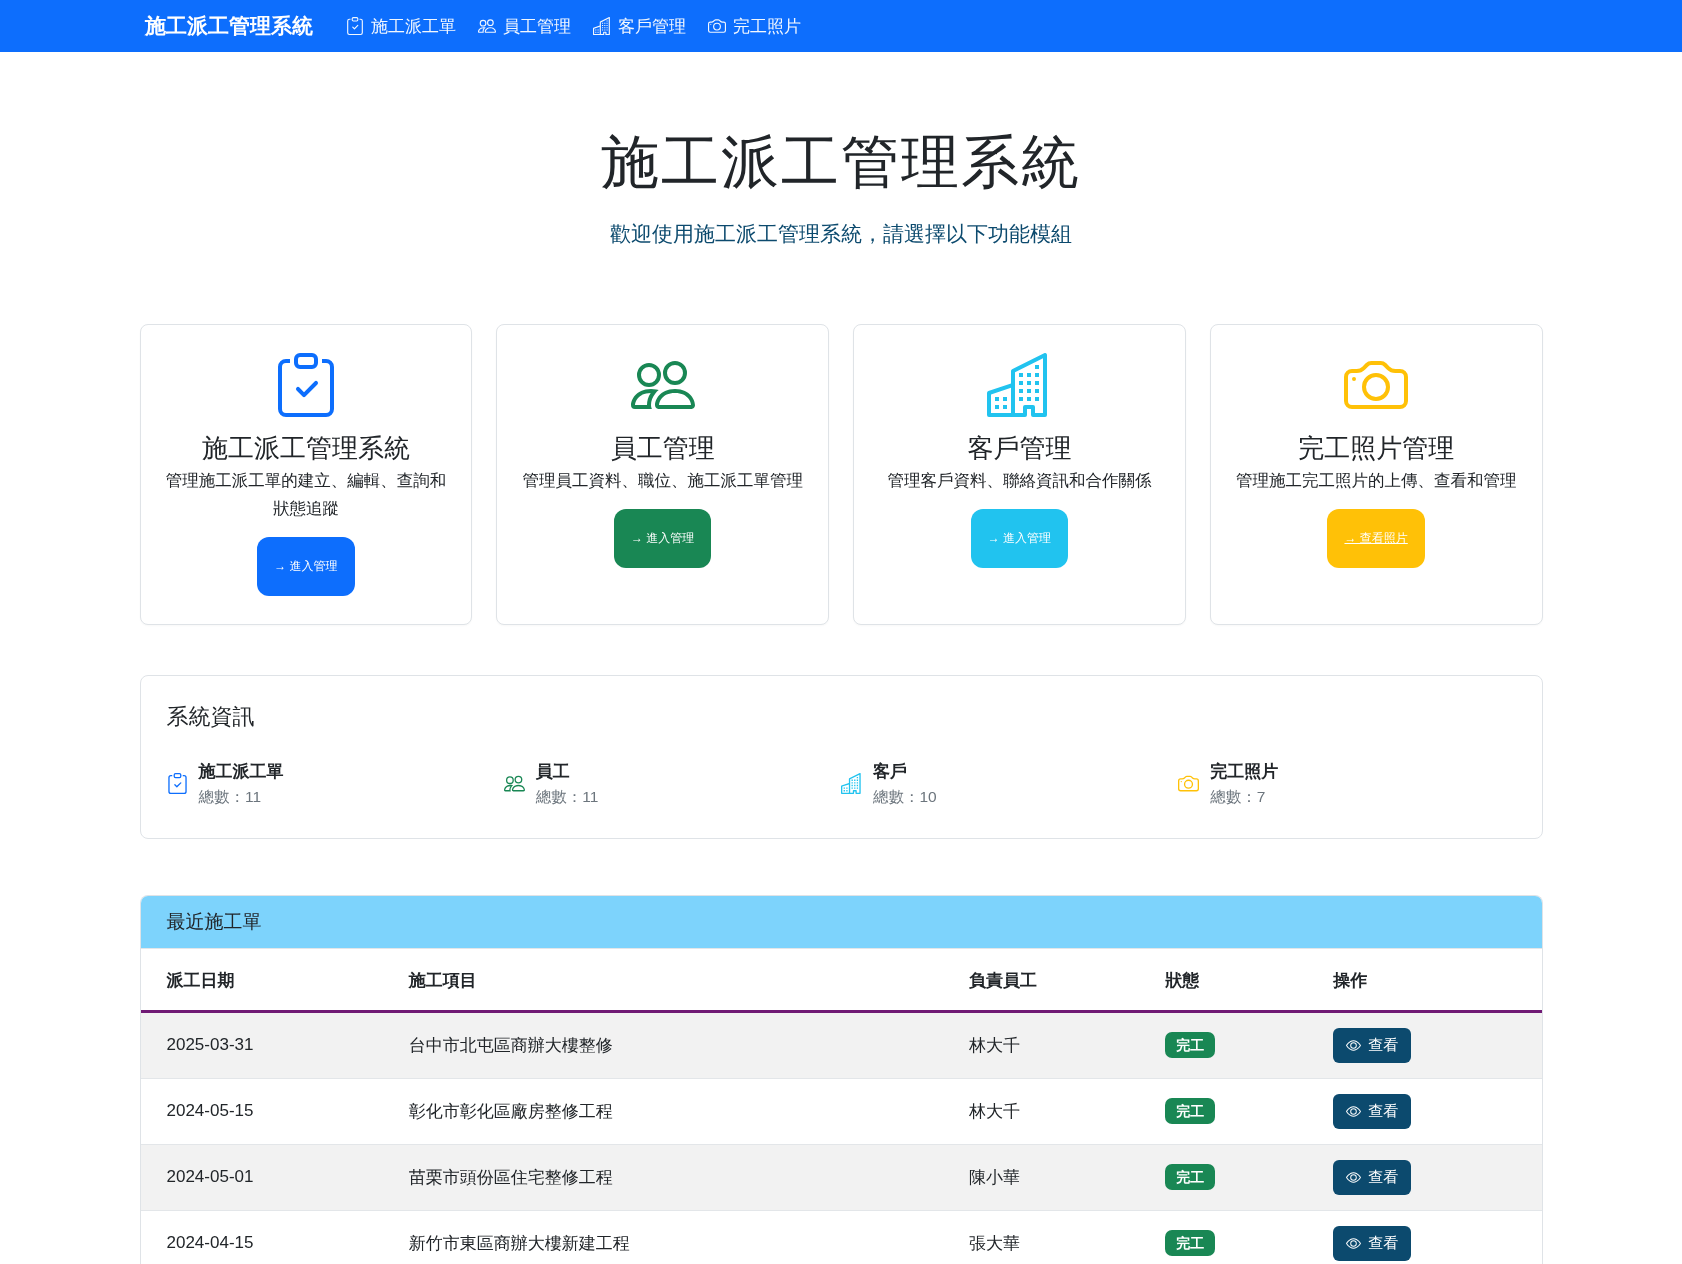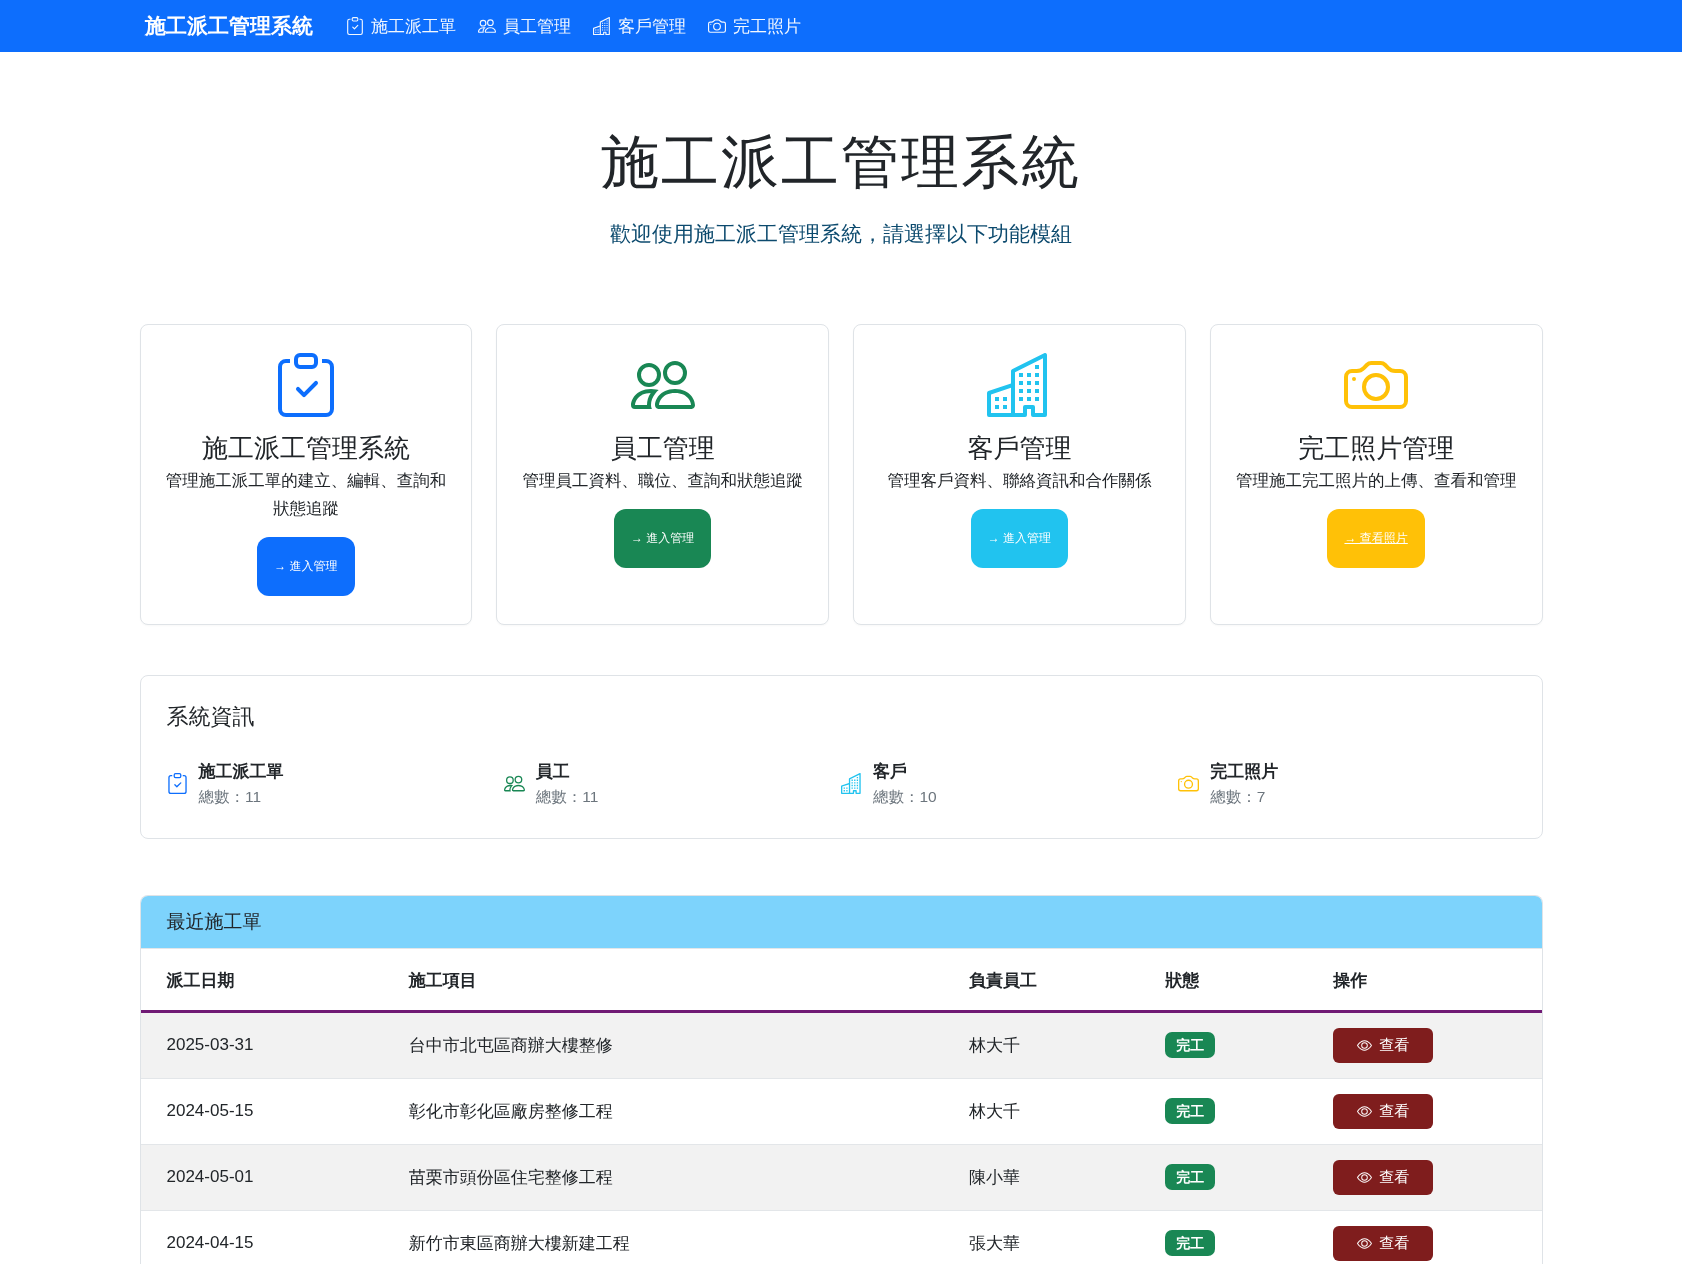--- a/index.html
+++ b/index.html
@@ -60,22 +60,22 @@
   .recent-header { background:#7dd3fc; border-bottom:1px solid #e3e6e9;
     padding:13px 26px; font-size:19px; font-weight:500; }
   table { width:100%; border-collapse:collapse; font-size:17px; }
   col.c1{width:18%} col.c2{width:40%} col.c3{width:14%} col.c4{width:12%} col.c5{width:16%}
   th, td { text-align:left; padding:15px 16px; border-bottom:1px solid #e3e6e9; }
   th:first-child, td:first-child { padding-left:26px; }
   thead th { font-weight:700; padding-top:20px; padding-bottom:18px; border-bottom:3px solid #701a75; }
   tbody tr:nth-child(odd) { background:#f2f2f2; }
   .badge { display:inline-block; color:#fff; font-size:14px; font-weight:600;
     padding:6px 11px; border-radius:7px; line-height:1; }
-  .view-btn { display:inline-flex; align-items:center; gap:7px; background:#7f1d1d;
-    color:#fff; border:none; border-radius:6px; font-size:15px; padding:8px 24px;
+  .view-btn { display:inline-flex; align-items:center; gap:7px; background:#0c4a6e;
+    color:#fff; border:none; border-radius:6px; font-size:15px; padding:8px 13px;
     cursor:pointer; font-family:inherit; }
   .view-btn .icon { width:15px; height:15px; }
 </style>
 </head>
 <body>
 
 <svg width="0" height="0" style="position:absolute" aria-hidden="true">
   <defs>
     <symbol id="i-clipboard-check" viewBox="0 0 16 16">
       <path fill-rule="evenodd" d="M10.854 7.146a.5.5 0 0 1 0 .708l-3 3a.5.5 0 0 1-.708 0l-1.5-1.5a.5.5 0 1 1 .708-.708L7.5 9.793l2.646-2.647a.5.5 0 0 1 .708 0z"></path>
@@ -146,21 +146,21 @@
       <h3>施工派工管理系統</h3>
       <div class="desc">管理施工派工單的建立、編輯、查詢和狀態追蹤</div>
       <button class="btn bg-blue">→ 進入管理</button>
     </div>
 
     <div class="card">
       <svg class="big-icon icon c-green">
           <use href="#i-people"></use>
         </svg>
       <h3>員工管理</h3>
-      <div class="desc">管理員工資料、職位、查詢和狀態追蹤</div>
+      <div class="desc">管理員工資料、職位、施工派工單管理</div>
       <button class="btn bg-green">→ 進入管理</button>
     </div>
 
     <div class="card">
       <svg class="big-icon icon c-cyan">
           <use href="#i-buildings"></use>
         </svg>
       <h3>客戶管理</h3>
       <div class="desc">管理客戶資料、聯絡資訊和合作關係</div>
       <button class="btn bg-cyan">→ 進入管理</button>

